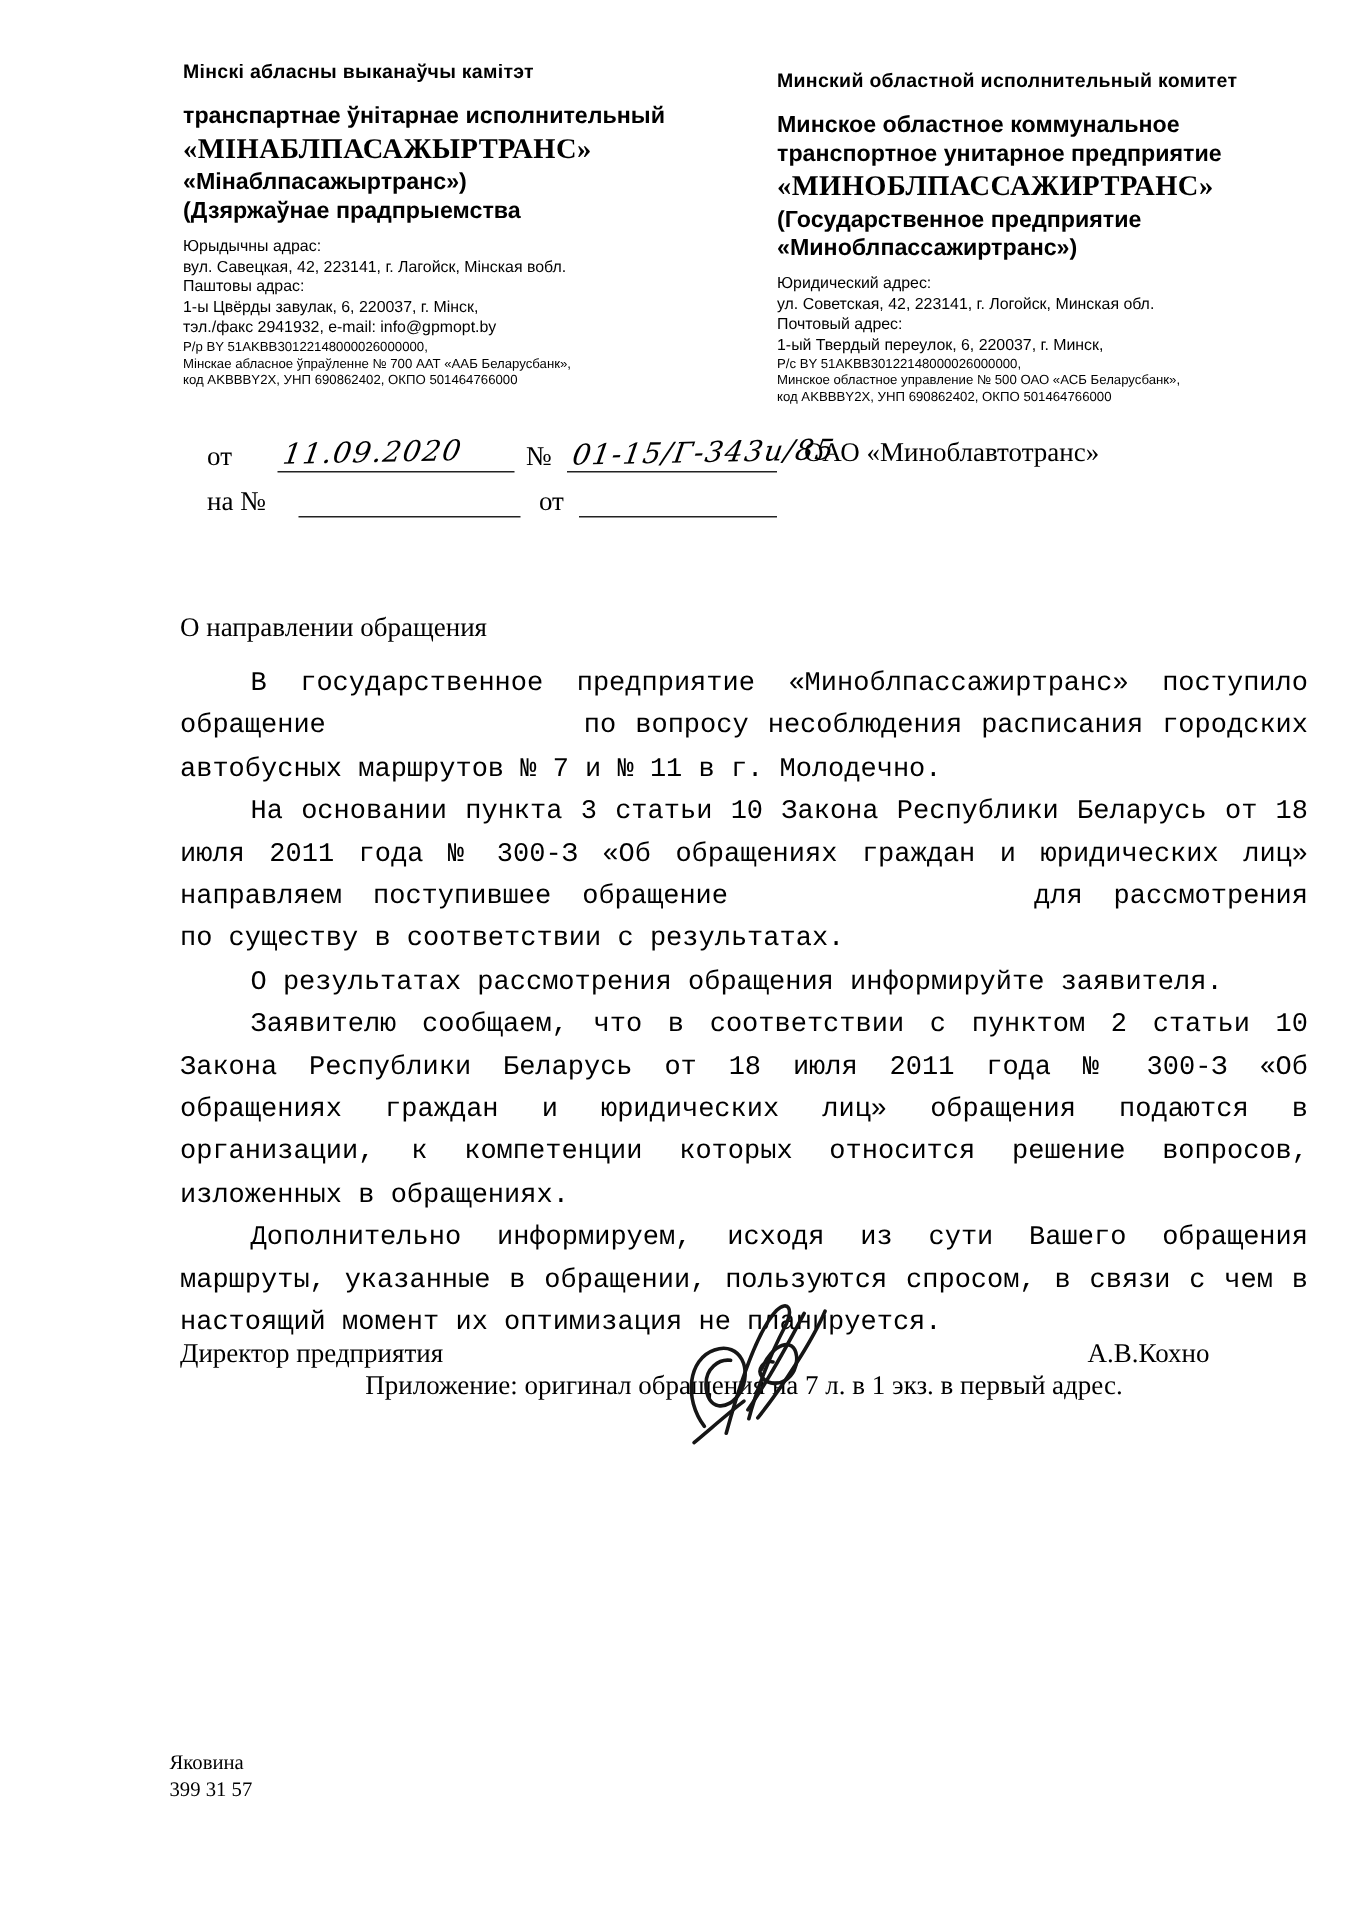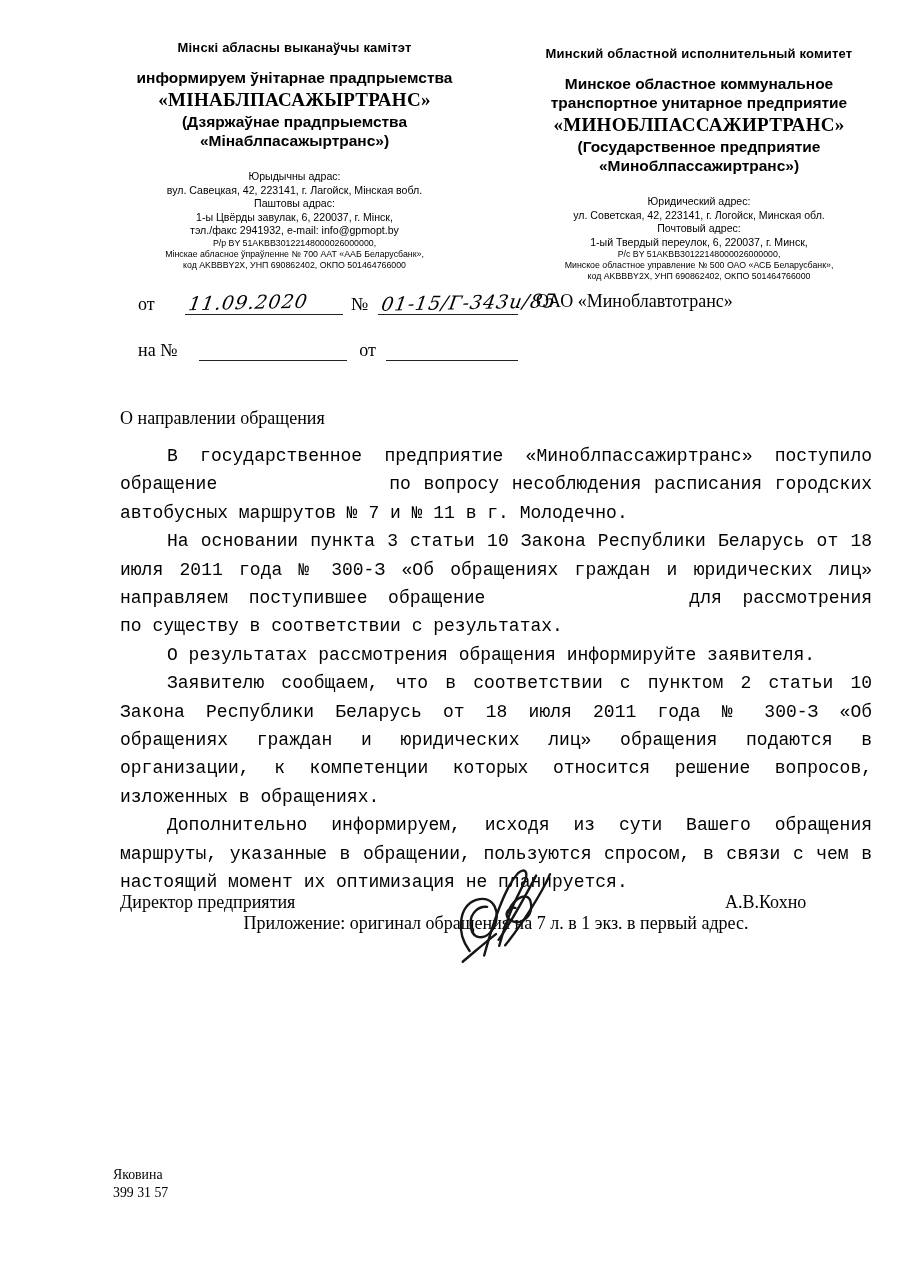--- a/index.html
+++ b/index.html
@@ -6,33 +6,33 @@
   .page{
     position:relative;
     width:912px;height:1280px;
     margin:0 auto;
     background:#ffffff;
     color:#000;
     font-family:"Liberation Serif", serif;
     overflow:hidden;
   }
   
-  .lh{position:absolute;text-align:center;font-family:"Liberation Sans", sans-serif;}
+  .lh{position:absolute;font-family:"Liberation Sans", sans-serif;}
   .lh-left{left:122px;top:40px;width:345px;}
   .lh-right{left:518px;top:46px;width:362px;}
   .lh-parent{font-size:13px;font-weight:bold;margin-bottom:13px;letter-spacing:.2px;}
   .lh-org{font-size:15.5px;font-weight:bold;line-height:19px;}
   .lh-name{font-family:"Liberation Serif", serif;font-size:19px;font-weight:bold;line-height:24px;margin-top:1px;letter-spacing:.3px;}
   .lh-sub{font-size:15.5px;font-weight:bold;line-height:19px;}
-  .lh-addr{font-size:10.6px;line-height:13.5px;margin-top:20px;}
+  .lh-addr{font-size:10.6px;line-height:13.5px;margin-top:8px;}
   .lh-bank{font-size:8.8px;line-height:11px;}
   
   .ref-row{position:absolute;left:138px;white-space:nowrap;font-size:18px;}
   .ref-row1{top:292px;}
-  .ref-row2{top:338px;}
+  .ref-row2{top:322px;}
   .lbl{display:inline-block;}
   .uline{display:inline-block;border-bottom:1.4px solid #222;height:22px;vertical-align:bottom;position:relative;}
   .u-date{width:158px;margin-left:30px;}
   .u-num{width:140px;margin-left:10px;}
   .u-blank1{width:148px;margin-left:22px;}
   .u-blank2{width:132px;margin-left:10px;}
   .lbl-num{margin-left:8px;}
   .lbl-ot2{margin-left:12px;}
   .hw{
     position:absolute;left:4px;bottom:1px;
@@ -59,26 +59,26 @@
   .footer{position:absolute;left:113px;top:1166px;font-size:13.8px;line-height:18px;}
 </style>
 </head>
 <body>
 
 <div class="page">
 
   <div class="lh lh-left">
     <div class="lh-parent">Мінскі абласны выканаўчы камітэт</div>
     <div class="lh-org">
-      <div>информируем ўнітарнае прадпрыемства</div>
+      <div>транспартнае ўнітарнае исполнительный</div>
     </div>
     <div class="lh-name">«МІНАБЛПАСАЖЫРТРАНС»</div>
     <div class="lh-sub">
+      <div>«Мінаблпасажыртранс»)</div>
       <div>(Дзяржаўнае прадпрыемства</div>
-      <div>«Мінаблпасажыртранс»)</div>
     </div>
     <div class="lh-addr">
       <div>Юрыдычны адрас:</div>
       <div>вул. Савецкая, 42, 223141, г. Лагойск, Мінская вобл.</div>
       <div>Паштовы адрас:</div>
       <div>1-ы Цвёрды завулак, 6, 220037, г. Мінск,</div>
       <div>тэл./факс 2941932, e-mail: info@gpmopt.by</div>
     </div>
     <div class="lh-bank">
       <div>Р/р BY 51AKBB30122148000026000000,</div>

